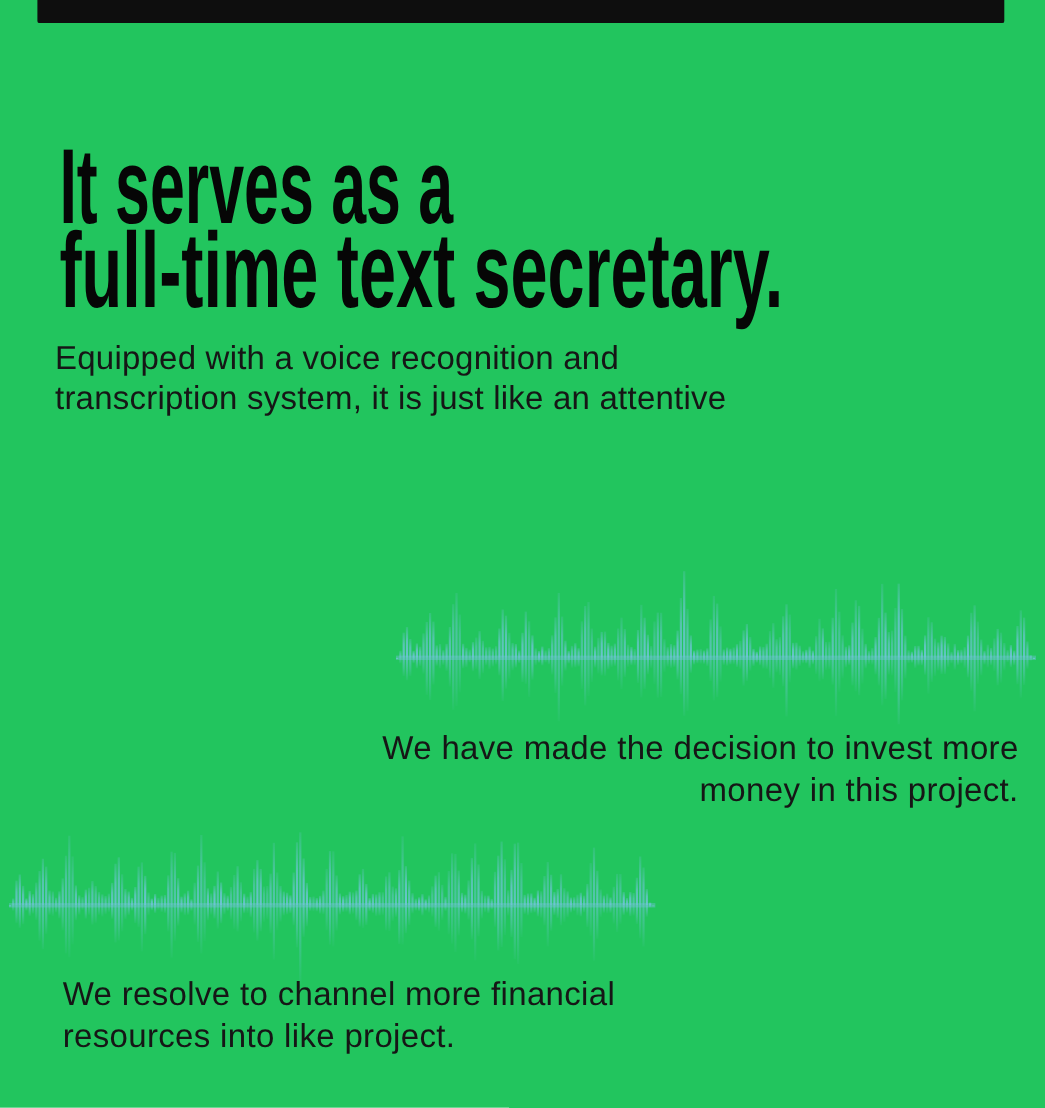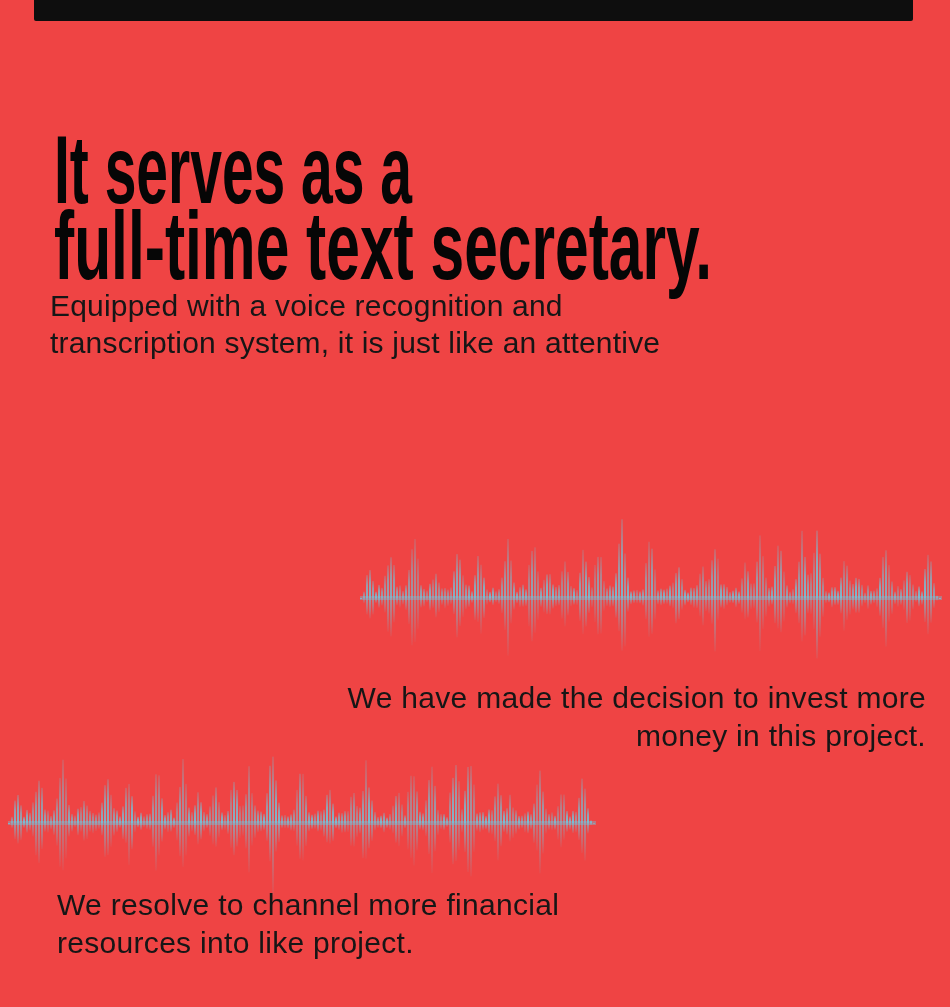--- a/index.html
+++ b/index.html
@@ -3,40 +3,40 @@
 <meta charset="utf-8">
 <style>
   html,body{margin:0;padding:0;}
   body{width:950px;height:1007px;overflow:hidden;font-family:"Liberation Sans",sans-serif;}
   #stage{position:relative;width:950px;height:1007px;background:#f0f0f1;overflow:hidden;}
   .abs{position:absolute;}
   #top-banner{left:34px;top:0;width:879px;height:21px;border-radius:0 0 2px 2px;}
   #headline-svg{left:50px;top:108px;overflow:visible;}
   #headline-svg text{font-family:"Liberation Sans","DejaVu Sans",sans-serif;font-weight:700;}
   .para{left:50px;top:287px;font-size:30px;line-height:37px;letter-spacing:0.2px;}
-  .cap-right{right:24px;top:679px;text-align:right;font-size:30px;line-height:37.5px;letter-spacing:0.3px;}
+  .cap-right{right:24px;top:662px;text-align:right;font-size:30px;line-height:37.5px;letter-spacing:0.3px;}
   .cap-left{left:57px;top:886px;text-align:left;font-size:30px;line-height:37.5px;letter-spacing:0.3px;}
   .wf{display:block;}
   #wf-top{left:360px;top:512px;}
   #wf-bottom{left:8px;top:737px;}
   .line{white-space:nowrap;}
 </style>
 </head>
 <body>
 
-<div id="stage" style="background: #ef4444;">
+<div id="stage" style="background: #22c55e;">
 
   <div id="top-banner" class="abs" style="background: rgb(14, 14, 14);"></div>
 
   <svg id="headline-svg" class="abs" width="700" height="200">
     <text x="4" y="95" font-size="97" textLength="358" lengthAdjust="spacingAndGlyphs" fill="#060606">It serves as a</text>
     <text x="4" y="171" font-size="97" textLength="658" lengthAdjust="spacingAndGlyphs" fill="#060606">full-time text secretary.</text>
   </svg>
 
-  <div class="abs para" style="color: rgb(22, 22, 22);">
+  <div class="abs para" style="color: rgb(22, 22, 22); margin-top: 20px;">
     <div class="line">Equipped with a voice recognition and</div>
     <div class="line">transcription system, it is just like an attentive</div>
   </div>
 
   <svg id="wf-top" class="abs wf" width="582" height="172">
       <rect x="0" y="86" width="2" height="1" fill="url(#wgTop)" fill-opacity="0.79"></rect>
       <rect x="0" y="86" width="2" height="1" fill="url(#wgBot)" fill-opacity="0.67"></rect>
       <rect x="3" y="79.60818999616416" width="2" height="6.39181000383585" fill="url(#wgTop)" fill-opacity="0.66"></rect>
       <rect x="3" y="86" width="2" height="5.169614660358638" fill="url(#wgBot)" fill-opacity="0.56"></rect>
       <rect x="6" y="63.13748040693304" width="2" height="22.86251959306696" fill="url(#wgTop)" fill-opacity="0.84"></rect>

